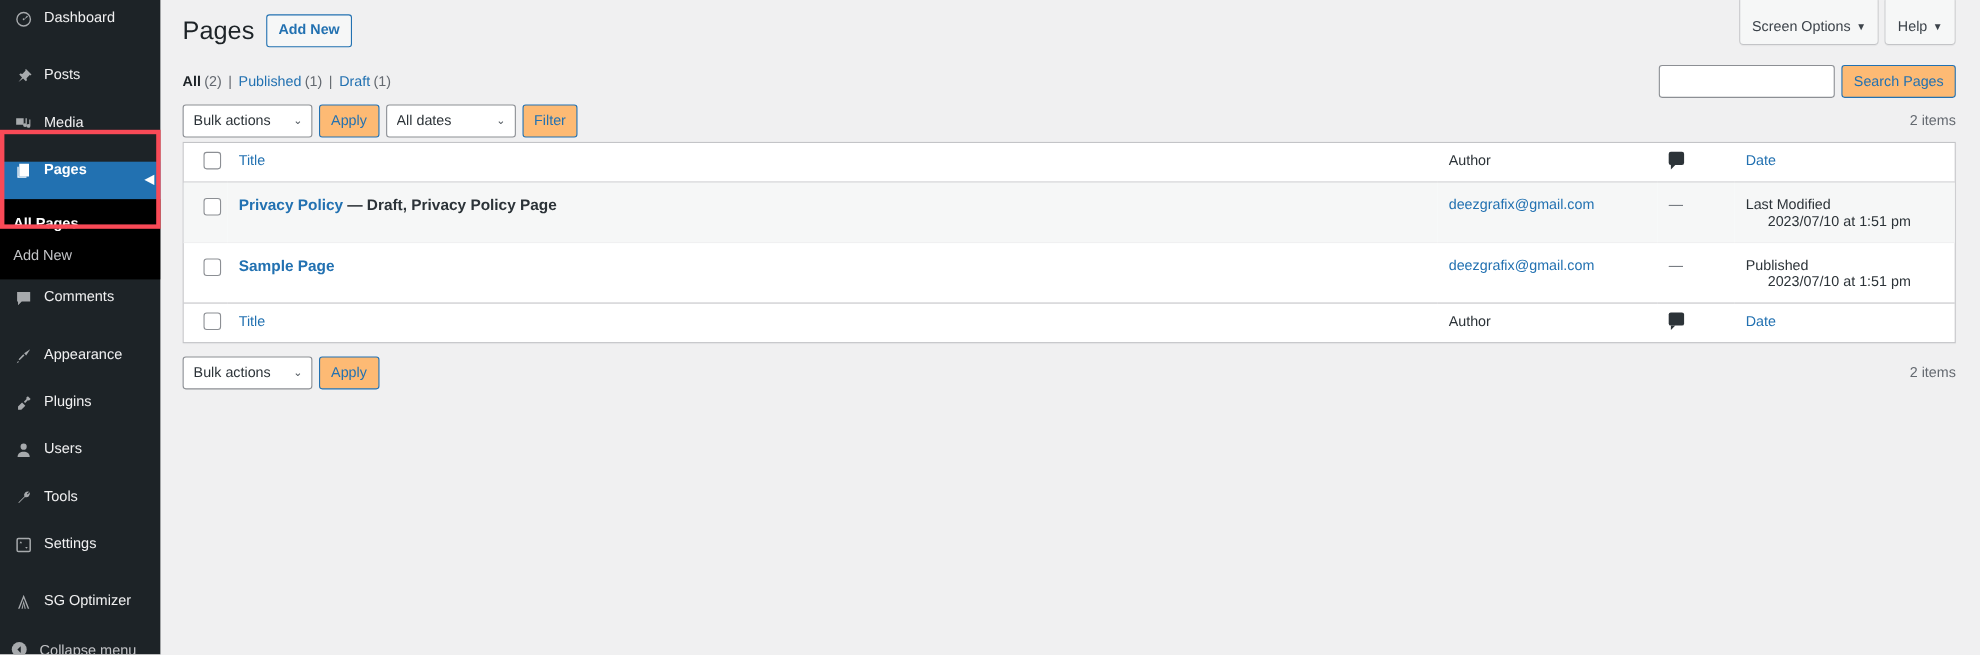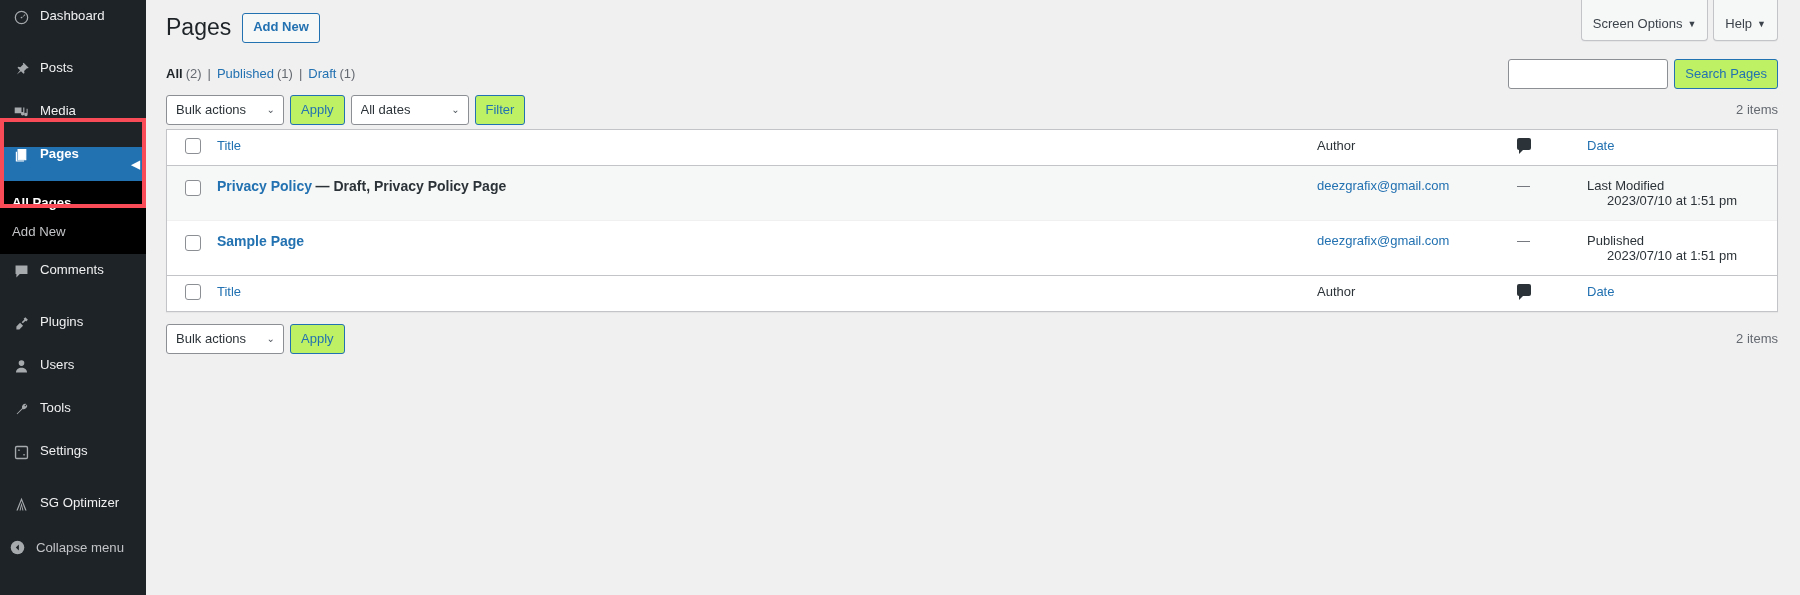--- a/index.html
+++ b/index.html
@@ -166,21 +166,21 @@
     border-radius: 3px;
     background: #fff;
     font-size: 13px;
     padding: 0 8px;
     color: #2c3338;
     font-family: "Liberation Sans", sans-serif;
   }
   .btn-secondary {
     border: 1px solid #2271b1;
     color: #2271b1;
-    background: #bef264;
+    background: #fdba74;
     border-radius: 3px;
     font-size: 13px;
     height: 30px;
     padding: 0 10px;
     cursor: pointer;
     font-family: "Liberation Sans", sans-serif;
     white-space: nowrap;
   }
 
   .tablenav {
@@ -363,20 +363,28 @@
     <div class="menu-item">
       <span class="mi-icon">
         <svg width="17" height="17" viewBox="0 0 20 20" fill="currentColor">
             <path d="M3 3h14v10H8l-4 4v-4H3z"></path>
           </svg>
       </span>
       <span>Comments</span>
     </div>
     <div class="menu-sep"></div>
 
+    <div class="menu-item">
+      <span class="mi-icon">
+        <svg width="17" height="17" viewBox="0 0 20 20" fill="currentColor">
+            <path d="M17 3l-6.5 4.3 2.2 2.2L17 3zM9.6 8.3l-5 5.3 1 1 5.3-5-1.3-1.3zM4 15.5L2.5 18l2.5-1.5z"></path>
+          </svg>
+      </span>
+      <span>Appearance</span>
+    </div>
 
     <div class="menu-item">
       <span class="mi-icon">
         <svg width="17" height="17" viewBox="0 0 20 20" fill="currentColor">
             <path d="M14.5 2.5l-2 2 .8.8-3.1 3.1 1.4 1.4 3.1-3.1.8.8 2-2zM8.3 9.2L4 13.5V17h3.5l4.3-4.3z"></path>
           </svg>
       </span>
       <span>Plugins</span>
     </div>
 

